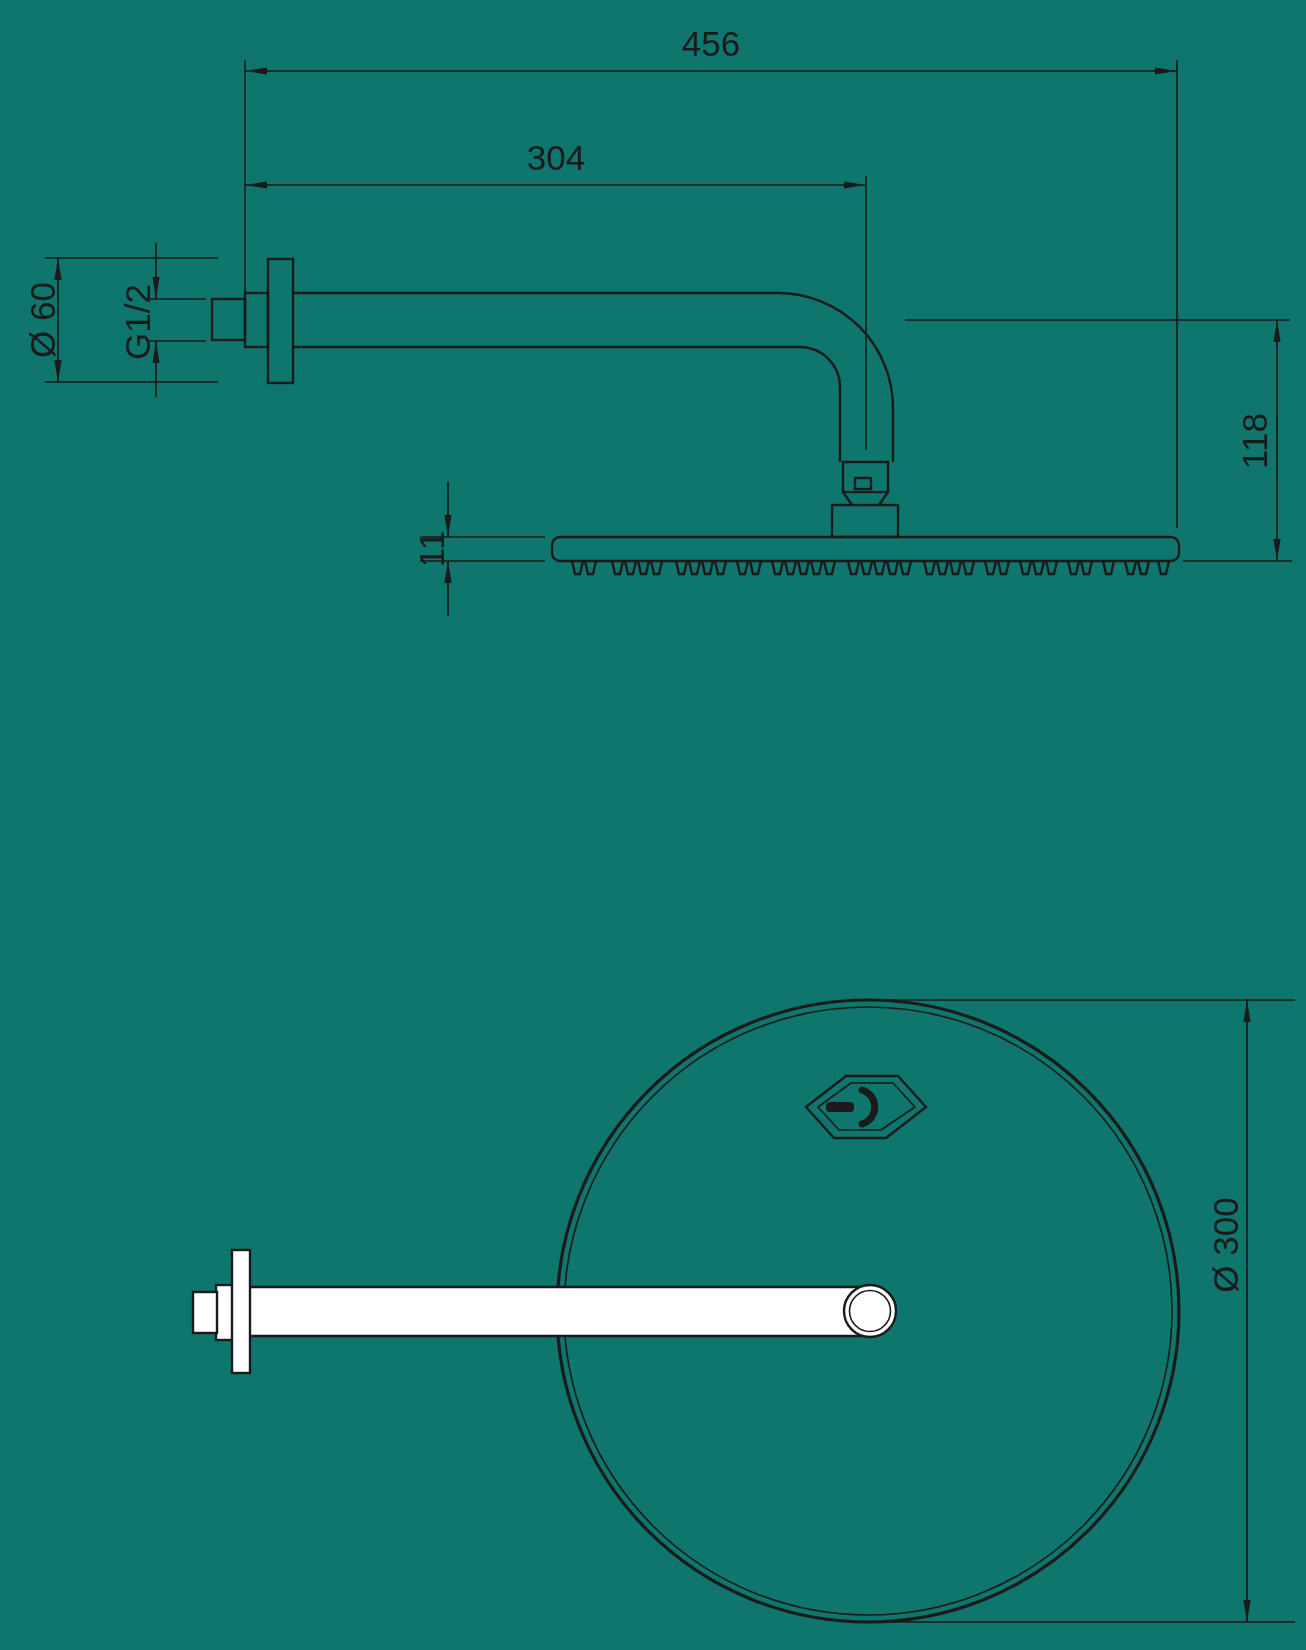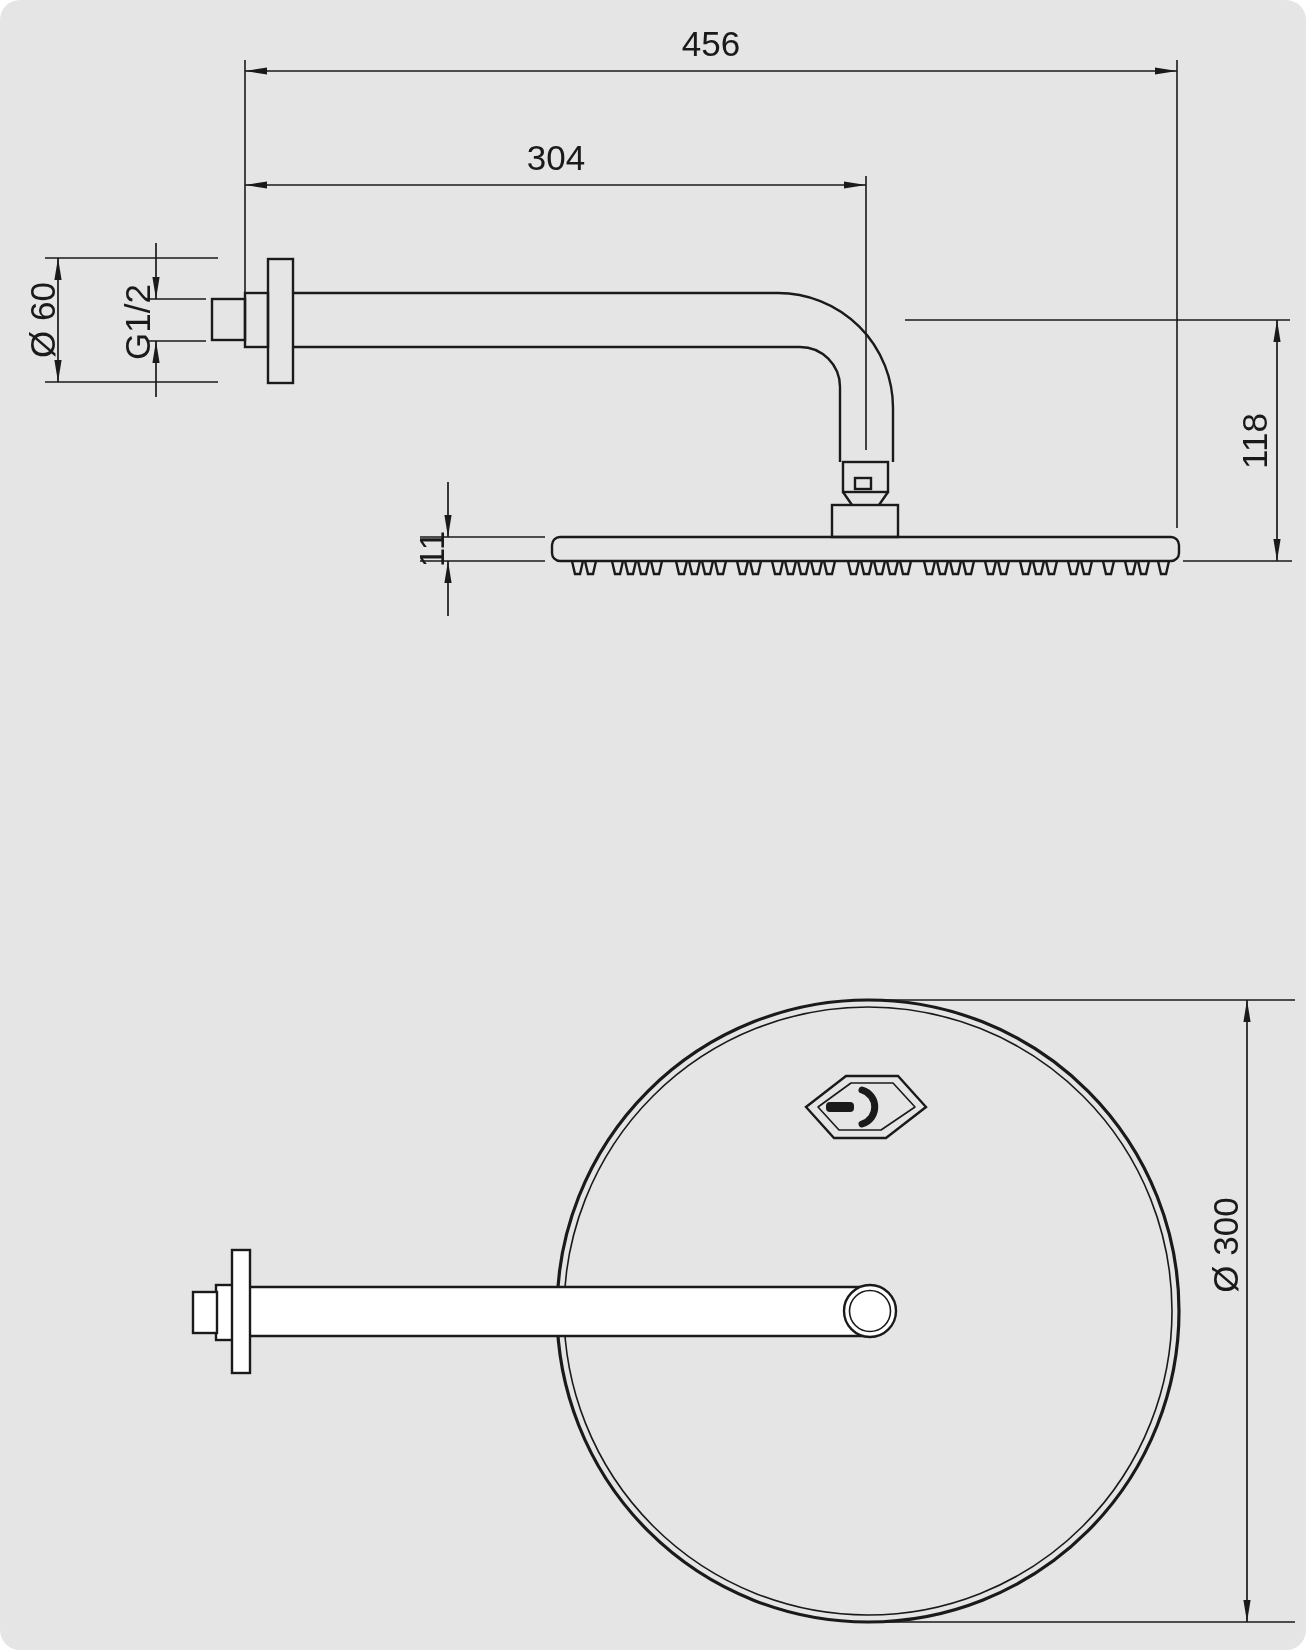--- a/index.html
+++ b/index.html
@@ -1,16 +1,16 @@
 <!DOCTYPE html>
 <html><head>
 <meta charset="utf-8">
 <style>
   html,body{margin:0;padding:0;background:#ffffff;}
-  .sheet{position:relative;width:1306px;height:1650px;background:#e5e5e5;overflow:hidden;border-radius:20px;}
+  .sheet{position:relative;width:1306px;height:1650px;background:#0f766e;overflow:hidden;}
   svg{display:block;}
   .ink{stroke:#1a1a1a;fill:none;stroke-width:2.4;stroke-linecap:butt;stroke-linejoin:miter;}
   .thick{stroke-width:3.2;}
   .thin{stroke:#1a1a1a;fill:none;stroke-width:1.6;}
   .dimline{stroke:#1a1a1a;fill:none;stroke-width:1.7;}
   .whitefill{fill:#ffffff;}
   .solid{fill:#1a1a1a;stroke:none;}
   text.dim{font-family:"Liberation Sans","DejaVu Sans",sans-serif;font-size:35px;fill:#1a1a1a;text-anchor:middle;}
 </style>
 </head>

